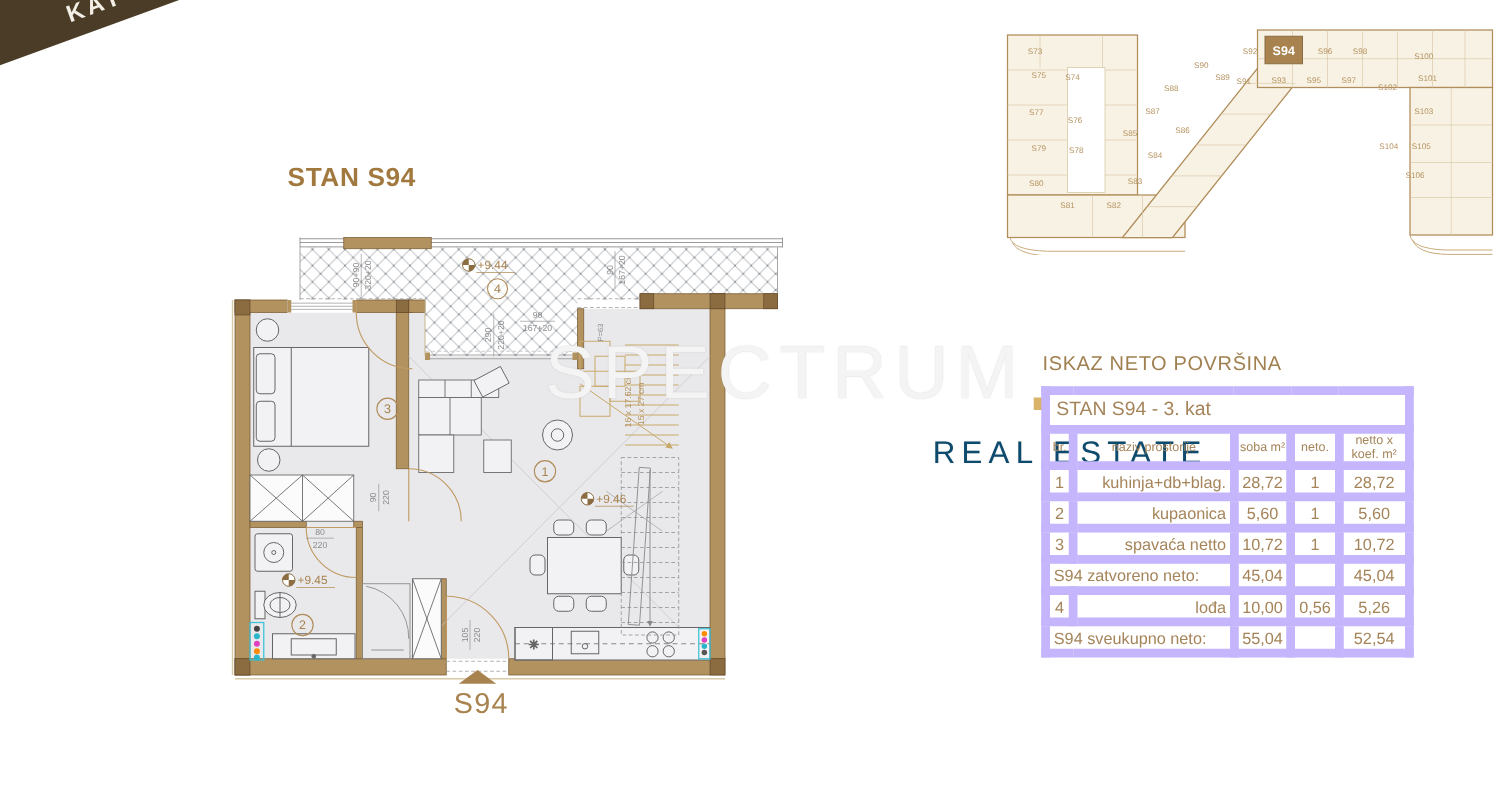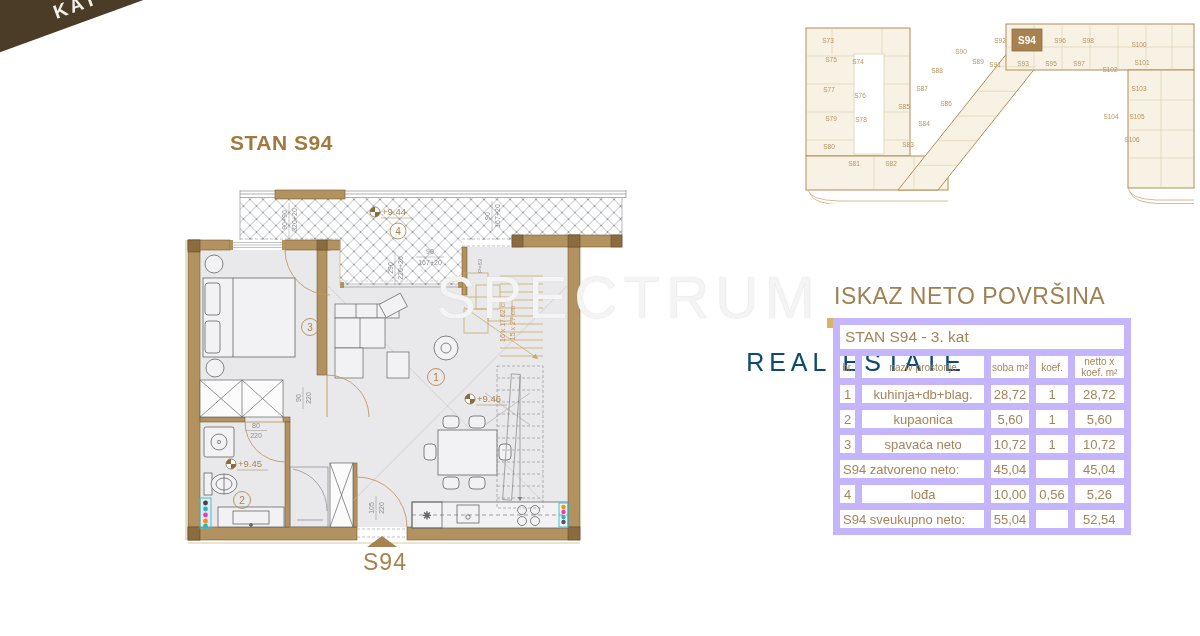--- a/index.html
+++ b/index.html
@@ -17,28 +17,28 @@
   .plan-title{left:230px;top:131px;font-size:21px;font-weight:bold;color:#a1793f;letter-spacing:.5px}
   
   .watermark{left:436px;top:268px;width:530px;pointer-events:none}
   .wm1{font-size:60px;letter-spacing:6px;line-height:1;color:#f4f4f4;
        text-shadow:0 0 1px rgba(170,170,170,.55);display:flex;align-items:flex-end}
   .wm-dot{width:10px;height:10px;background:#d9b36a;display:inline-block;margin:46px 0 0 6px}
   .wm2{font-size:25px;letter-spacing:5px;text-align:right;margin-top:20px;color:#0c4a6e;
        text-shadow:0 0 1px rgba(175,175,175,.5)}
   
   .panel{left:833px;top:283px;width:300px}
-  .panel h2{margin:0 0 8px 1px;font-size:23px;font-weight:normal;color:#a08050;letter-spacing:.5px}
+  .panel h2{margin:0 0 8px 1px;font-size:16px;font-weight:normal;color:#a08050;letter-spacing:.5px}
   table.areas{border-collapse:collapse;width:298px;color:#a5845a;background:transparent}
   table.areas td,table.areas th{border:7px solid #c4b5fd;padding:1px 3px;font-weight:normal}
   tr.subtitle th{font-size:15.5px;text-align:left;padding:2px 5px;height:20px}
   tr.colhead th{font-size:10px;padding:0 1px;height:13px}
   table.areas td{font-size:13px;height:16px}
   td.num{text-align:center}
-  td.txt{text-align:center;padding-left:5px}
+  td.txt{text-align:right;padding-left:5px}
   td.lbl{font-size:12.5px;padding-right:5px}
   svg text{font-family:"Liberation Sans",sans-serif}
 </style>
 </head>
 <body>
 
 <div class="abs ribbon">
   <div class="tri"></div>
   <div class="band">
     <span>KAT 3</span>
@@ -444,42 +444,42 @@
         <col style="width:64px">
       </colgroup>
     <thead>
       <tr class="subtitle">
         <th colspan="5">STAN S94 - 3. kat</th>
       </tr>
       <tr class="colhead">
         <th>br.</th>
         <th>naziv prostorije</th>
         <th>soba m²</th>
-        <th>koef.</th>
+        <th>neto.</th>
         <th>netto x koef. m²</th>
       </tr>
     </thead>
     <tbody>
         <tr>
           <td colspan="1" class="num">1</td>
           <td colspan="1" class="txt">kuhinja+db+blag.</td>
           <td colspan="1" class="num">28,72</td>
           <td colspan="1" class="num">1</td>
           <td colspan="1" class="num">28,72</td>
         </tr>
         <tr>
           <td colspan="1" class="num">2</td>
           <td colspan="1" class="txt">kupaonica</td>
           <td colspan="1" class="num">5,60</td>
           <td colspan="1" class="num">1</td>
           <td colspan="1" class="num">5,60</td>
         </tr>
         <tr>
           <td colspan="1" class="num">3</td>
-          <td colspan="1" class="txt">spavaća neto</td>
+          <td colspan="1" class="txt">spavaća netto</td>
           <td colspan="1" class="num">10,72</td>
           <td colspan="1" class="num">1</td>
           <td colspan="1" class="num">10,72</td>
         </tr>
         <tr>
           <td colspan="2" class="lbl">S94 zatvoreno neto:</td>
           <td colspan="1" class="num">45,04</td>
           <td colspan="1" class="num"></td>
           <td colspan="1" class="num">45,04</td>
         </tr>

